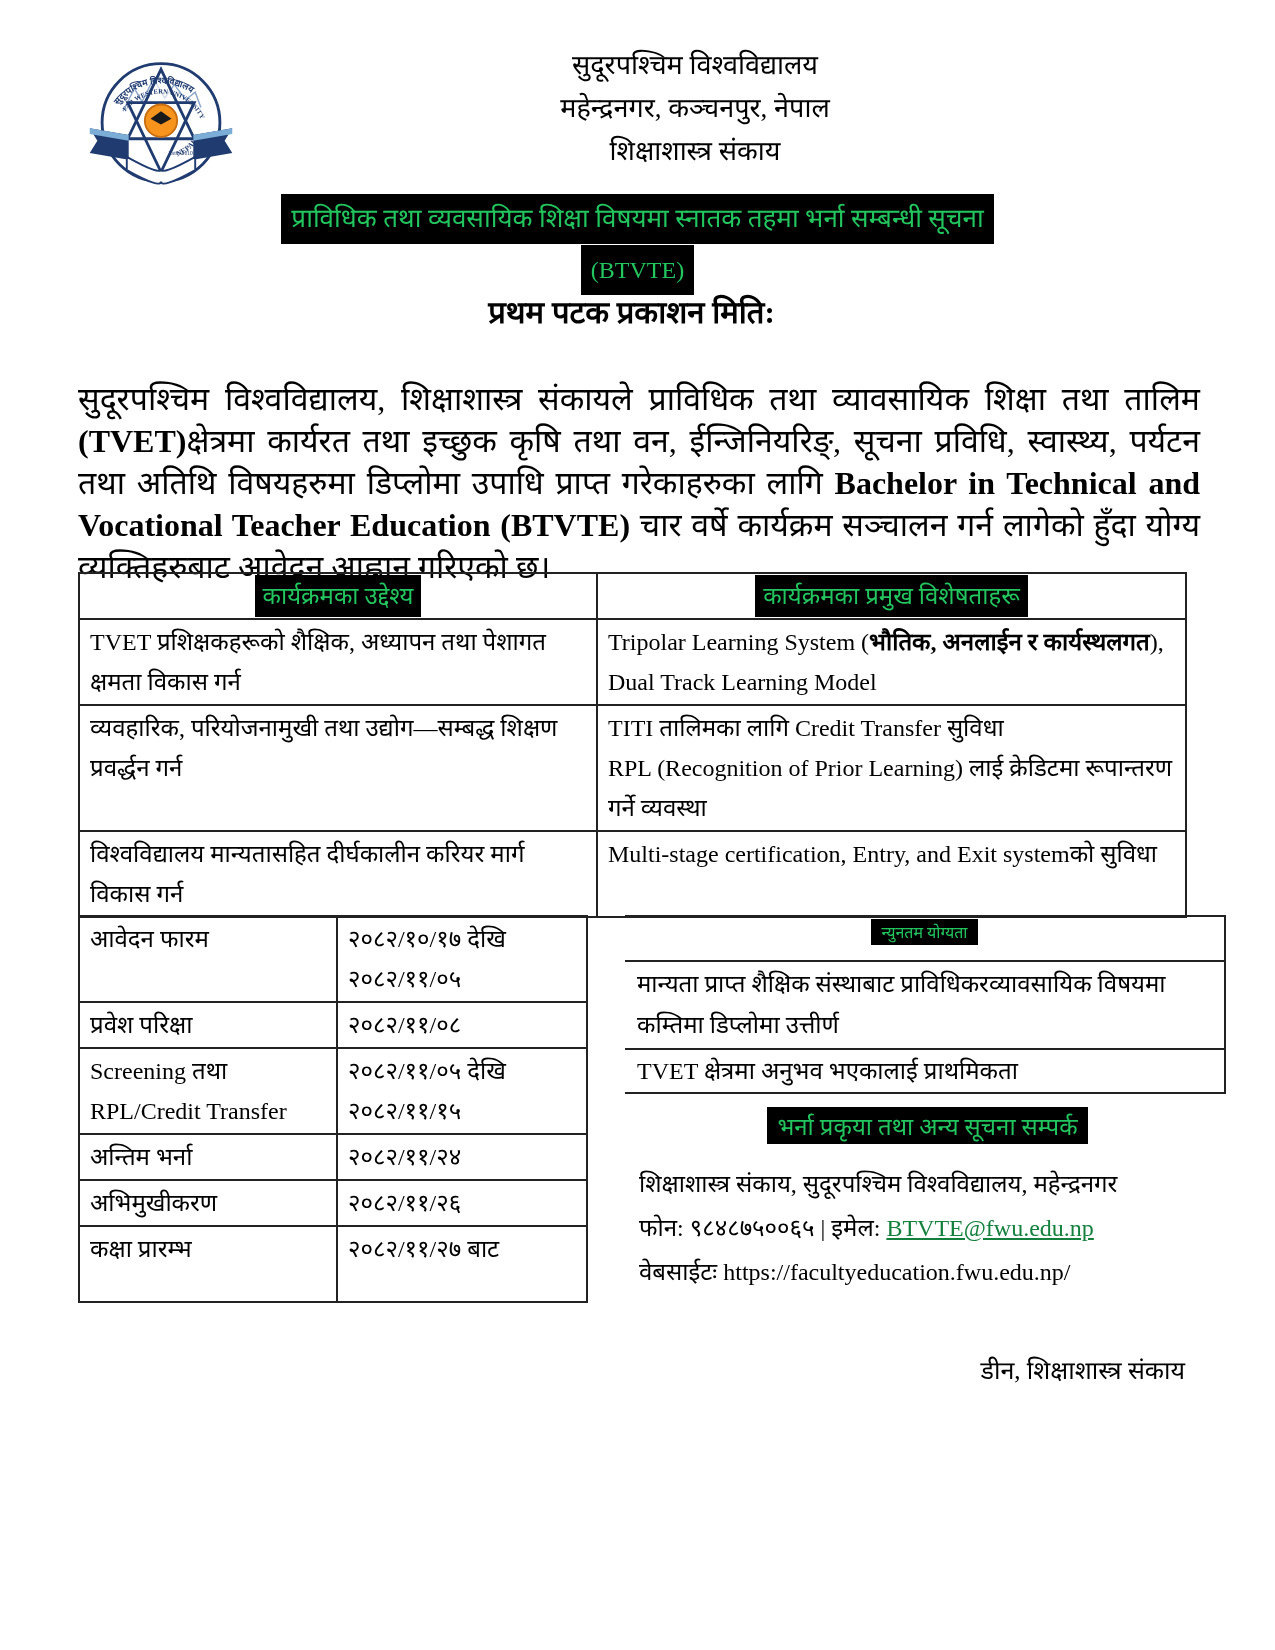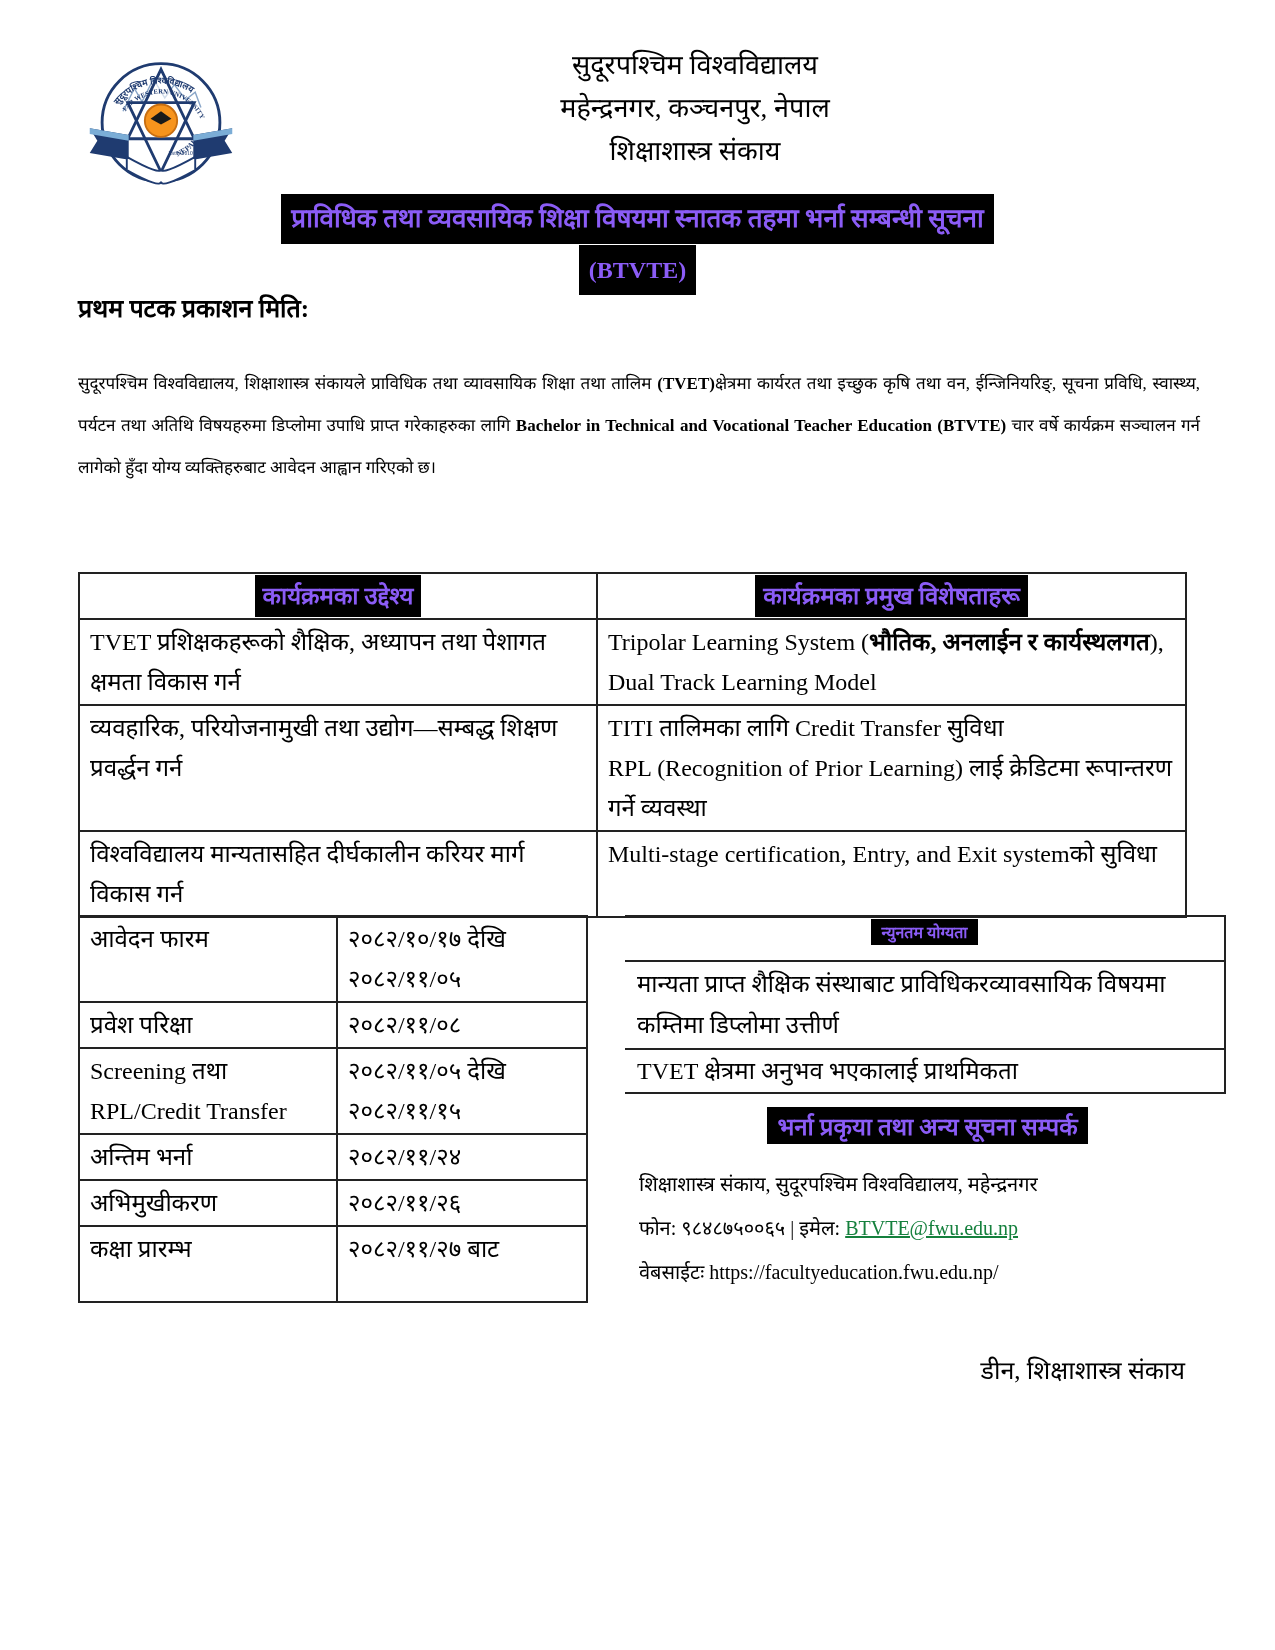--- a/index.html
+++ b/index.html
@@ -4,47 +4,47 @@
 <style>
   html,body{margin:0;padding:0;background:#ffffff;}
   .sheet{position:relative;width:1275px;height:1650px;background:#fff;
          font-family:"Liberation Serif","DejaVu Serif",serif;color:#000;overflow:hidden;}
   
   .letterhead{position:absolute;top:44px;left:115px;width:1160px;text-align:center;
               font-size:27px;line-height:43px;}
   .logo{position:absolute;top:48px;left:85px;width:152px;height:172px;}
   
   .title-block{position:absolute;top:194px;left:0;width:1275px;text-align:center;line-height:46px;}
-  .hl{background:#000;color:#8b5cf6;font-weight:bold;padding:2px 10px;display:inline-block;}
+  .hl{background:#000;color:#22c55e;font-weight:normal;padding:2px 10px;display:inline-block;}
   .title-main{font-size:26px;}
   .title-sub{font-size:24px;}
-  .pubdate{position:absolute;top:290px;left:78px;width:1107px;text-align:left;
-           font-size:25px;font-weight:bold;}
+  .pubdate{position:absolute;top:290px;left:78px;width:1107px;text-align:center;
+           font-size:31px;font-weight:bold;}
   
-  .intro{position:absolute;top:346px;left:78px;width:1122px;font-size:17px;
+  .intro{position:absolute;top:346px;left:78px;width:1122px;font-size:32px;
          line-height:42px;text-align:justify;}
   .intro b{font-family:"Liberation Serif","DejaVu Serif",serif;}
   
   table{border-collapse:collapse;table-layout:fixed;}
   td{border:2px solid #222;vertical-align:top;font-size:24px;line-height:40px;
      padding:2px 10px;overflow:hidden;}
   .t1{position:absolute;top:572px;left:78px;width:1107px;}
   .t2{position:absolute;top:915px;left:78px;width:508px;}
   .th-cell{text-align:center;padding:1px 4px;}
   .th-cell .hl{font-size:24px;padding:1px 8px;}
   
   .rightcol{position:absolute;top:915px;left:602px;width:601px;margin-left:23px;}
   .elig-box{border:2px solid #222;border-left:none;}
   .elig-header{height:41px;text-align:center;border-bottom:2px solid #222;padding-top:2px;}
   .elig-row1{height:82px;border-bottom:2px solid #222;font-size:24px;line-height:41px;
              padding:2px 12px;}
   .elig-row2{height:40px;font-size:24px;line-height:40px;padding:1px 12px;}
   .contact{padding-left:4px;}
   .contact-bar{text-align:center;margin-top:13px;}
-  .contact-line{font-size:20px;line-height:44px;padding-left:10px;white-space:nowrap;}
+  .contact-line{font-size:24px;line-height:44px;padding-left:10px;white-space:nowrap;}
   .contact-line.first{margin-top:18px;}
   a.email-link{color:#15803d;text-decoration:underline;cursor:pointer;}
   .footer-sign{position:absolute;top:1352px;left:78px;width:1107px;text-align:right;
                font-size:25px;}
 </style>
 </head>
 <body>
 
 <div class="sheet">
 

